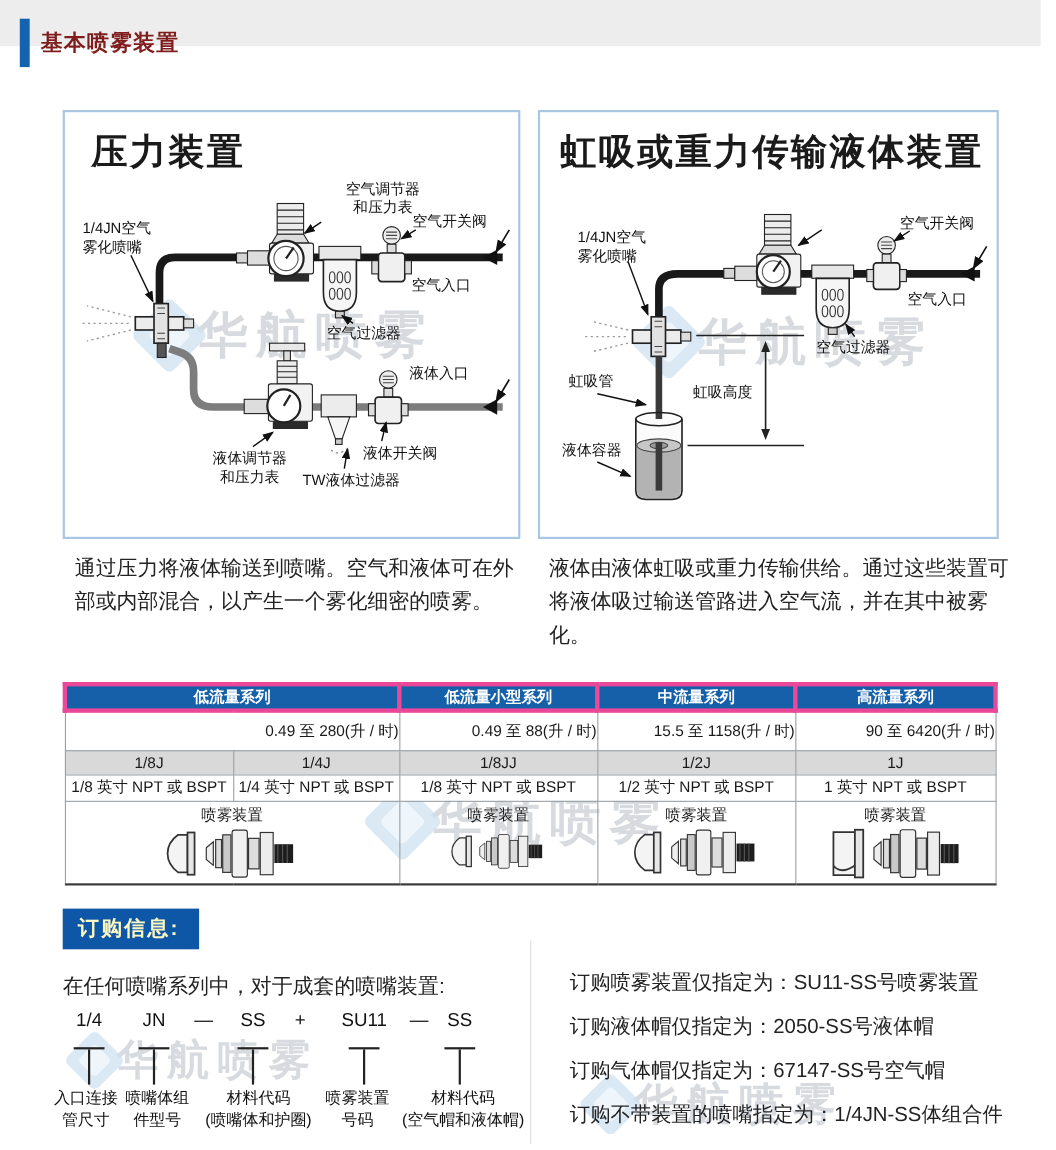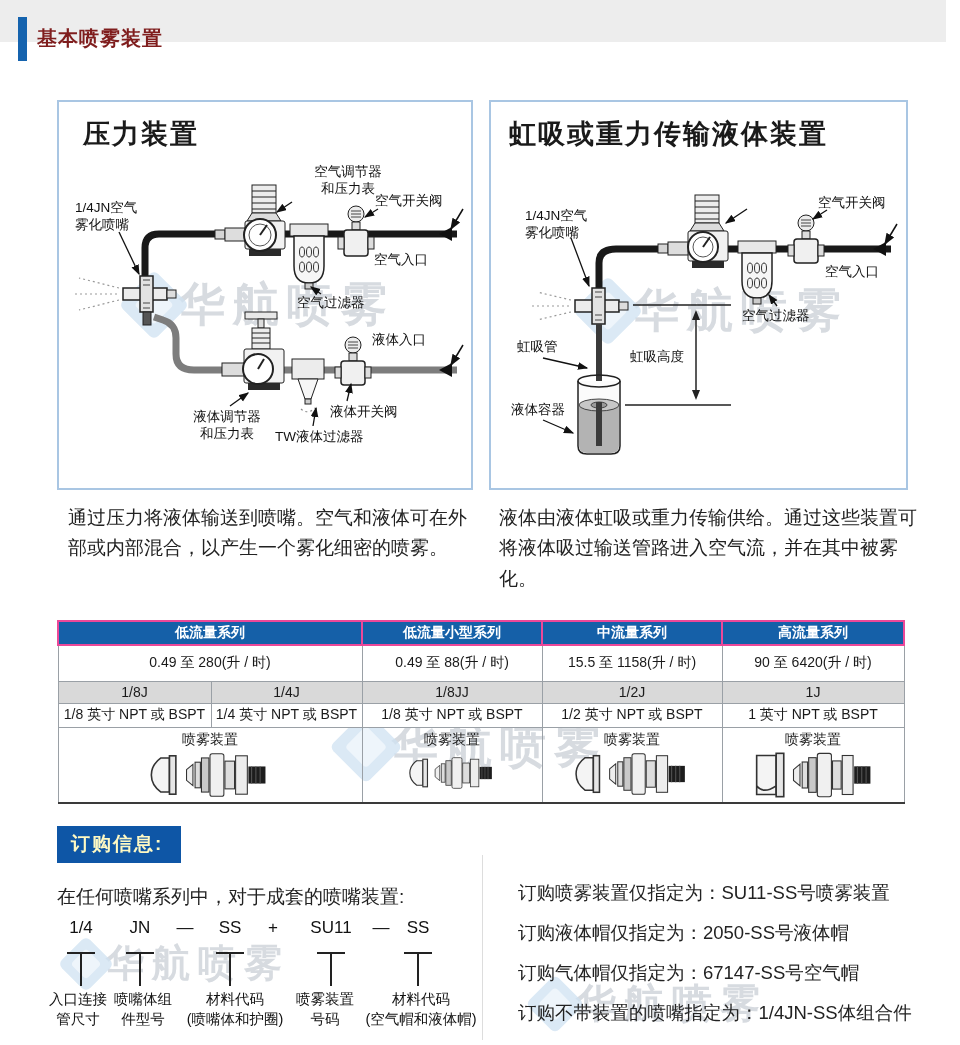--- a/index.html
+++ b/index.html
@@ -7,41 +7,41 @@
 
   
   .band { position:absolute; left:0; top:15; right:14px; height:42px; background:#ededed; }
   .band-bar { position:absolute; left:18px; top:17px; width:9px; height:44px; background:#1563ae; }
   .band-title { position:absolute; left:37px; top:25px; font-size:20px; font-weight:bold; color:#7f1d1d; letter-spacing:1px; }
 
   
   .dbox { position:absolute; top:100px; height:390px; border:2px solid #a9c6e3; background:#fff; overflow:hidden; }
   .dbox.left { left:57px; width:416px; }
   .dbox.right { left:489px; width:419px; }
-  .dbox-title { position:absolute; left:24px; top:14px; font-size:27px; font-weight:bold; letter-spacing:2px; z-index:3; }
+  .dbox-title { position:absolute; left:24px; top:14px; font-size:33px; font-weight:bold; letter-spacing:2px; z-index:3; }
   .dbox svg.art { position:absolute; left:0; top:0; z-index:1; }
   .dlabel { position:absolute; z-index:2; font-size:13.5px; line-height:1.28; white-space:pre-line; color:#111; }
   .dlabel.center { text-align:center; }
 
   
   .wm { position:absolute; display:flex; align-items:center; pointer-events:none; }
   .wm .dia { background:#cfe2f2; transform:rotate(45deg); border-radius:6px; opacity:.75; }
   .wm .dia span { display:block; margin:22% auto; width:56%; height:56%; background:#e9f2fa; border-radius:4px; }
   .wm .wtx { font-weight:bold; color:#d7dbe0; letter-spacing:8px; white-space:nowrap; }
 
   
   .para { position:absolute; top:503px; font-size:19px; line-height:1.6; color:#222; }
   .para.left { left:68px; width:408px; }
   .para.right { left:499px; width:428px; }
 
   
   table.series { position:absolute; left:57px; top:620px; width:846px; border-collapse:collapse; table-layout:fixed; z-index:1; background:transparent; }
-  table.series th { background:#1560a8; color:#fff; font-size:14px; font-weight:bold; height:24px; border:2px solid #ec4899; }
+  table.series th { background:#1560a8; color:#fff; font-size:14px; font-weight:bold; height:24px; border:4px solid #ec4899; }
   table.series td { border:1px solid #9aa0a6; font-size:14px; text-align:center; vertical-align:middle; color:#1a1a1a; }
-  tr.flow td { height:36px; background:#fff; }
+  tr.flow td { height:36px; background:#fff;text-align:right; }
   tr.model td { height:22px; background:#d9d9d9; }
   tr.thread td { height:24px; background:#fff; }
   tr.device td { height:76px; background:transparent; vertical-align:top; padding-top:3px; }
   tr.device .devcell { display:flex; flex-direction:column; align-items:center; gap:2px; }
   table.series tr:last-child td { border-bottom:2px solid #3a3a3a; }
 
   
   .badge { position:absolute; left:57px; top:826px; background:#0e56a6; color:#fef9c3; font-size:19px; font-weight:bold; padding:5px 18px 6px 14px; letter-spacing:2px; z-index:2; }
   .intro { position:absolute; left:57px; top:884px; font-size:19px; color:#222; z-index:2; }
   .codes { position:absolute; left:0; top:918px; width:482px; height:130px; z-index:2; }

